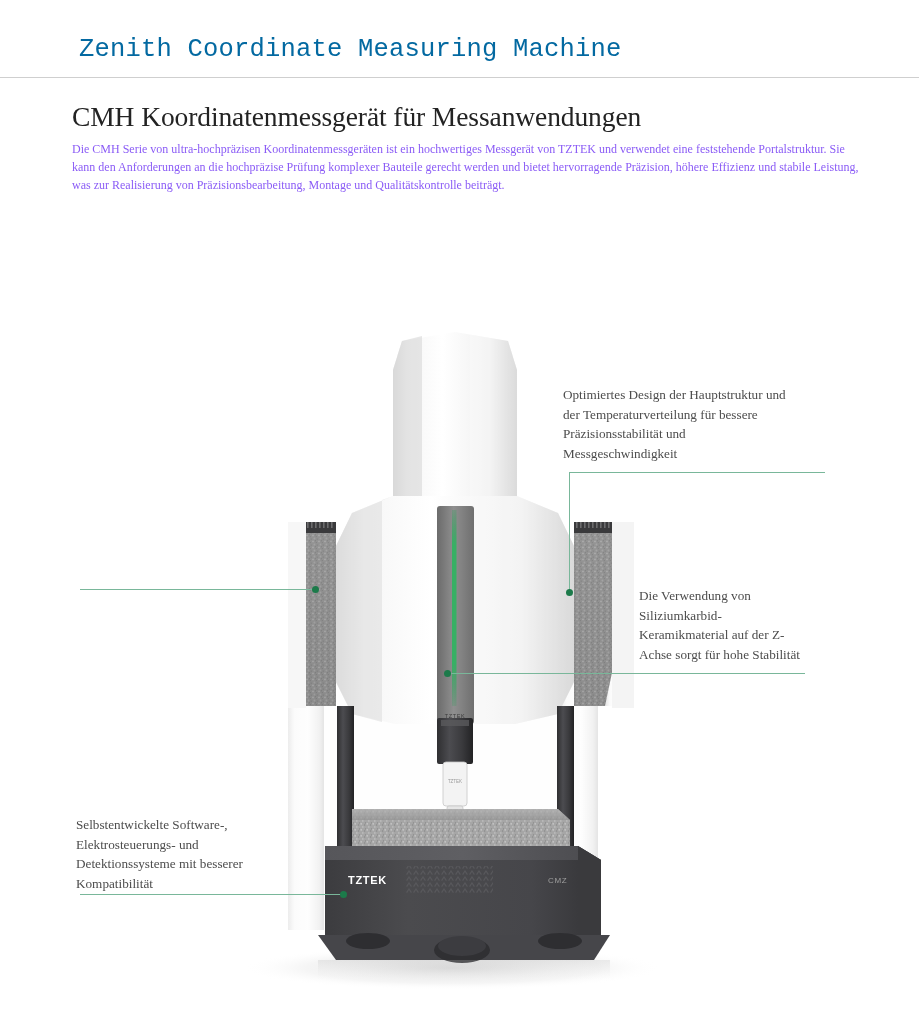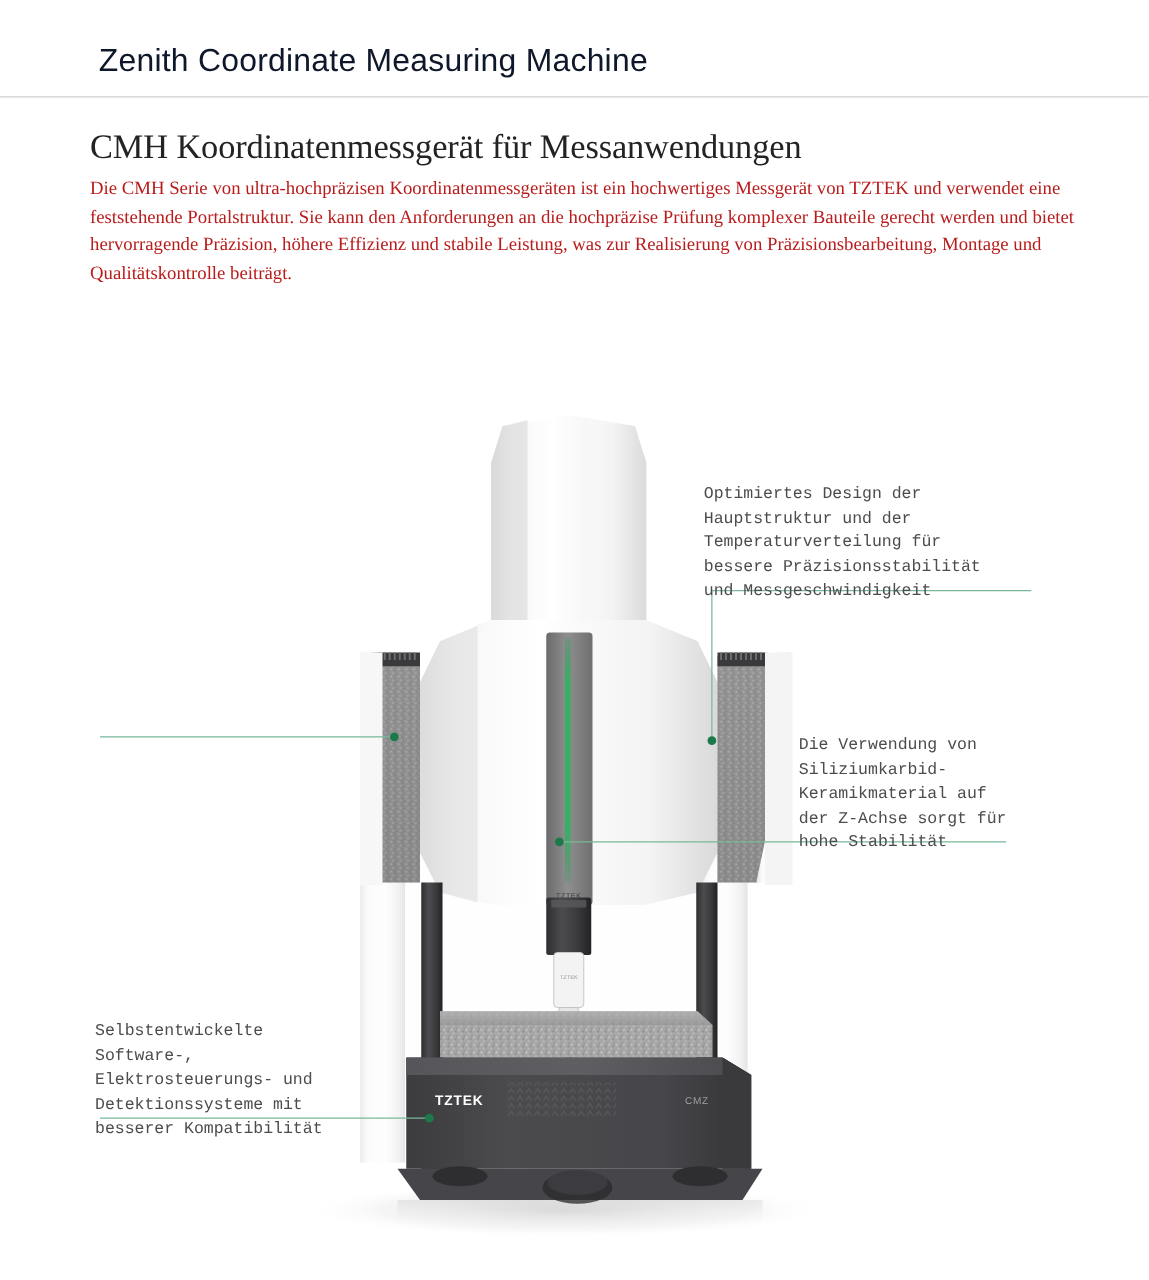--- a/index.html
+++ b/index.html
@@ -18,24 +18,24 @@
 
   
   .site-header {
     position: absolute;
     left: 0; top: 0;
     width: 919px; height: 78px;
   }
   .site-title {
     position: absolute;
     left: 79px; top: 35px;
-    font-family: Liberation Sans, sans-serif;
+    font-family: Liberation Mono, monospace;
     font-size: 25.5px;
     font-weight: 400;
-    color: #0f172a;
+    color: #0369a1;
     letter-spacing: 0.2px;
     white-space: nowrap;
   }
   .header-rule {
     position: absolute;
     left: 0; top: 77px;
     width: 919px; height: 1px;
     background: #cfcfcf;
   }
 
@@ -50,38 +50,38 @@
     font-weight: normal;
     font-size: 27.5px;
     color: #232323;
     letter-spacing: -0.1px;
     line-height: 1.16;
     margin: 0 0 7px 0;
     white-space: nowrap;
   }
   .intro-body {
     font-family: "Liberation Serif", serif;
-    font-size: 15px;
-    color: #b91c1c;
+    font-size: 12px;
+    color: #8b5cf6;
     line-height: 1.52;
     margin: 0;
     width: 790px;
   }
 
   
   .figure {
     position: absolute;
     left: 0; top: 300px;
     width: 919px; height: 724px;
   }
 
   
   .callout {
     position: absolute;
-    font-family: Liberation Mono, monospace;
+    font-family: Liberation Serif, serif;
     font-size: 13.2px;
     line-height: 1.48;
     color: #4c4c4c;
   }
   .callout.c-left-top   { left: 76px;  top: 99px;  width: 200px; }
   .callout.c-right-top  { left: 563px; top: 85px;  width: 240px; }
   .callout.c-right-mid  { left: 639px; top: 286px; width: 172px; }
   .callout.c-left-bot   { left: 76px;  top: 515px; width: 205px; }
 
   

